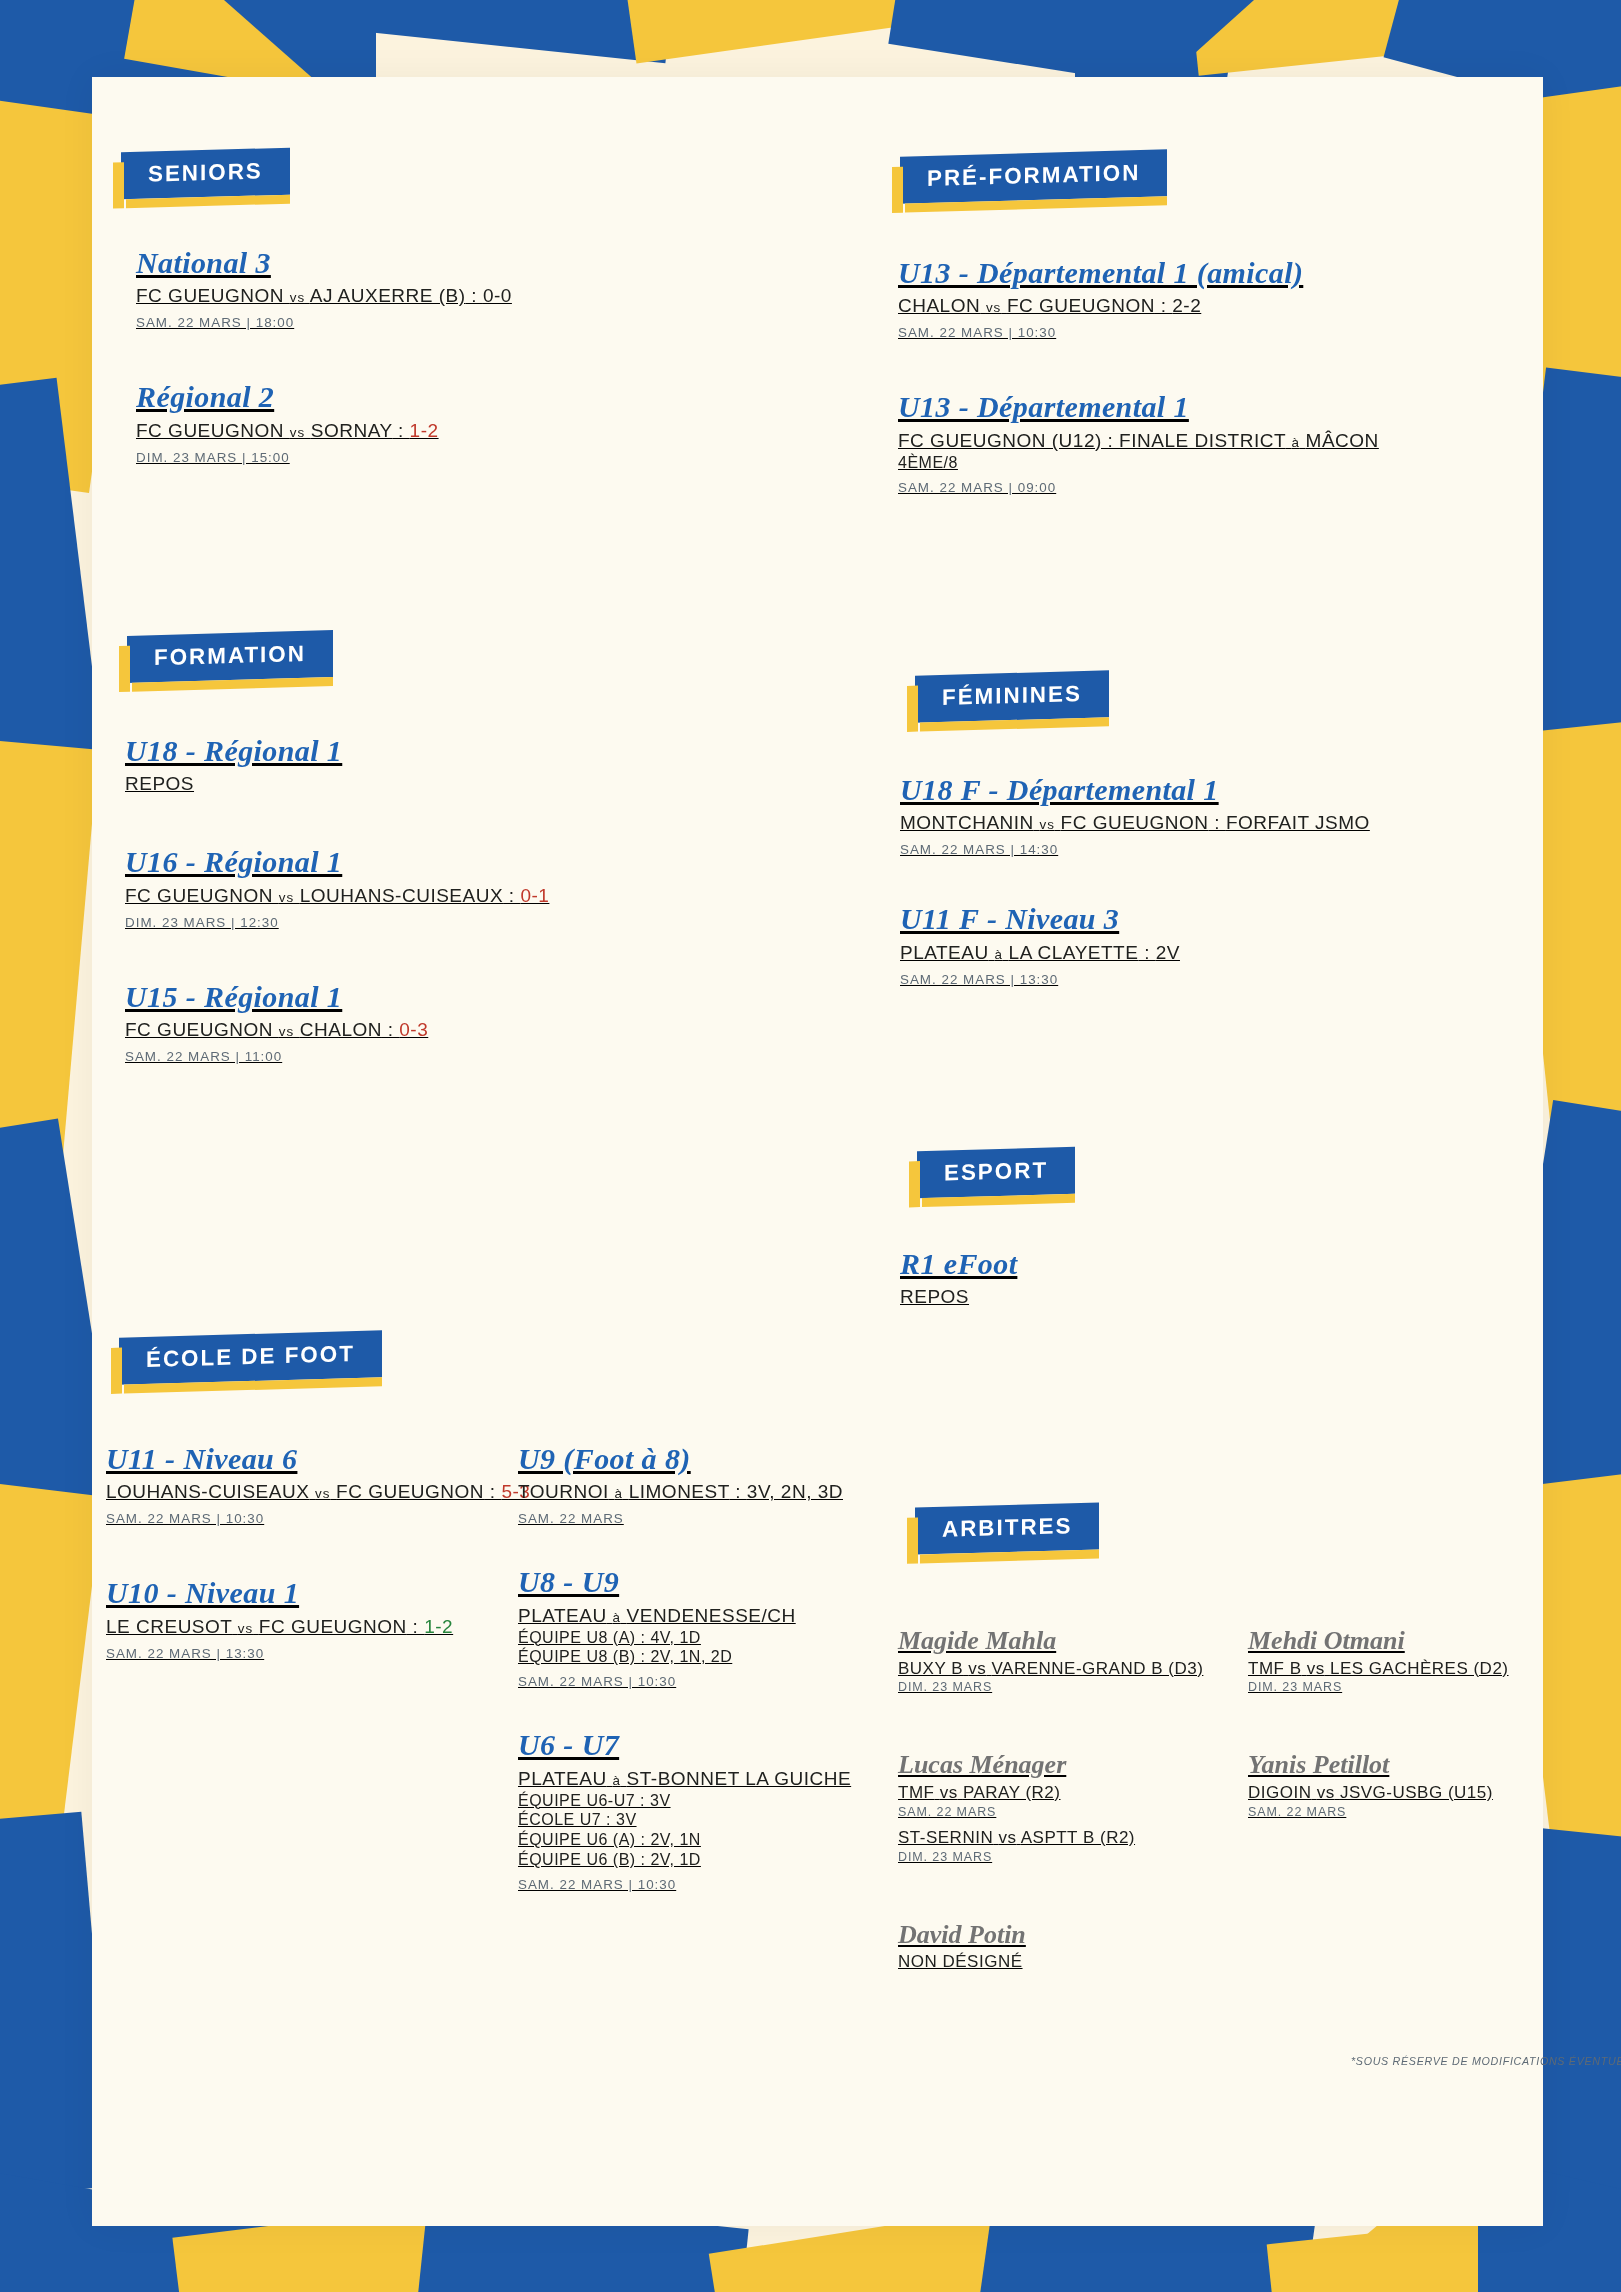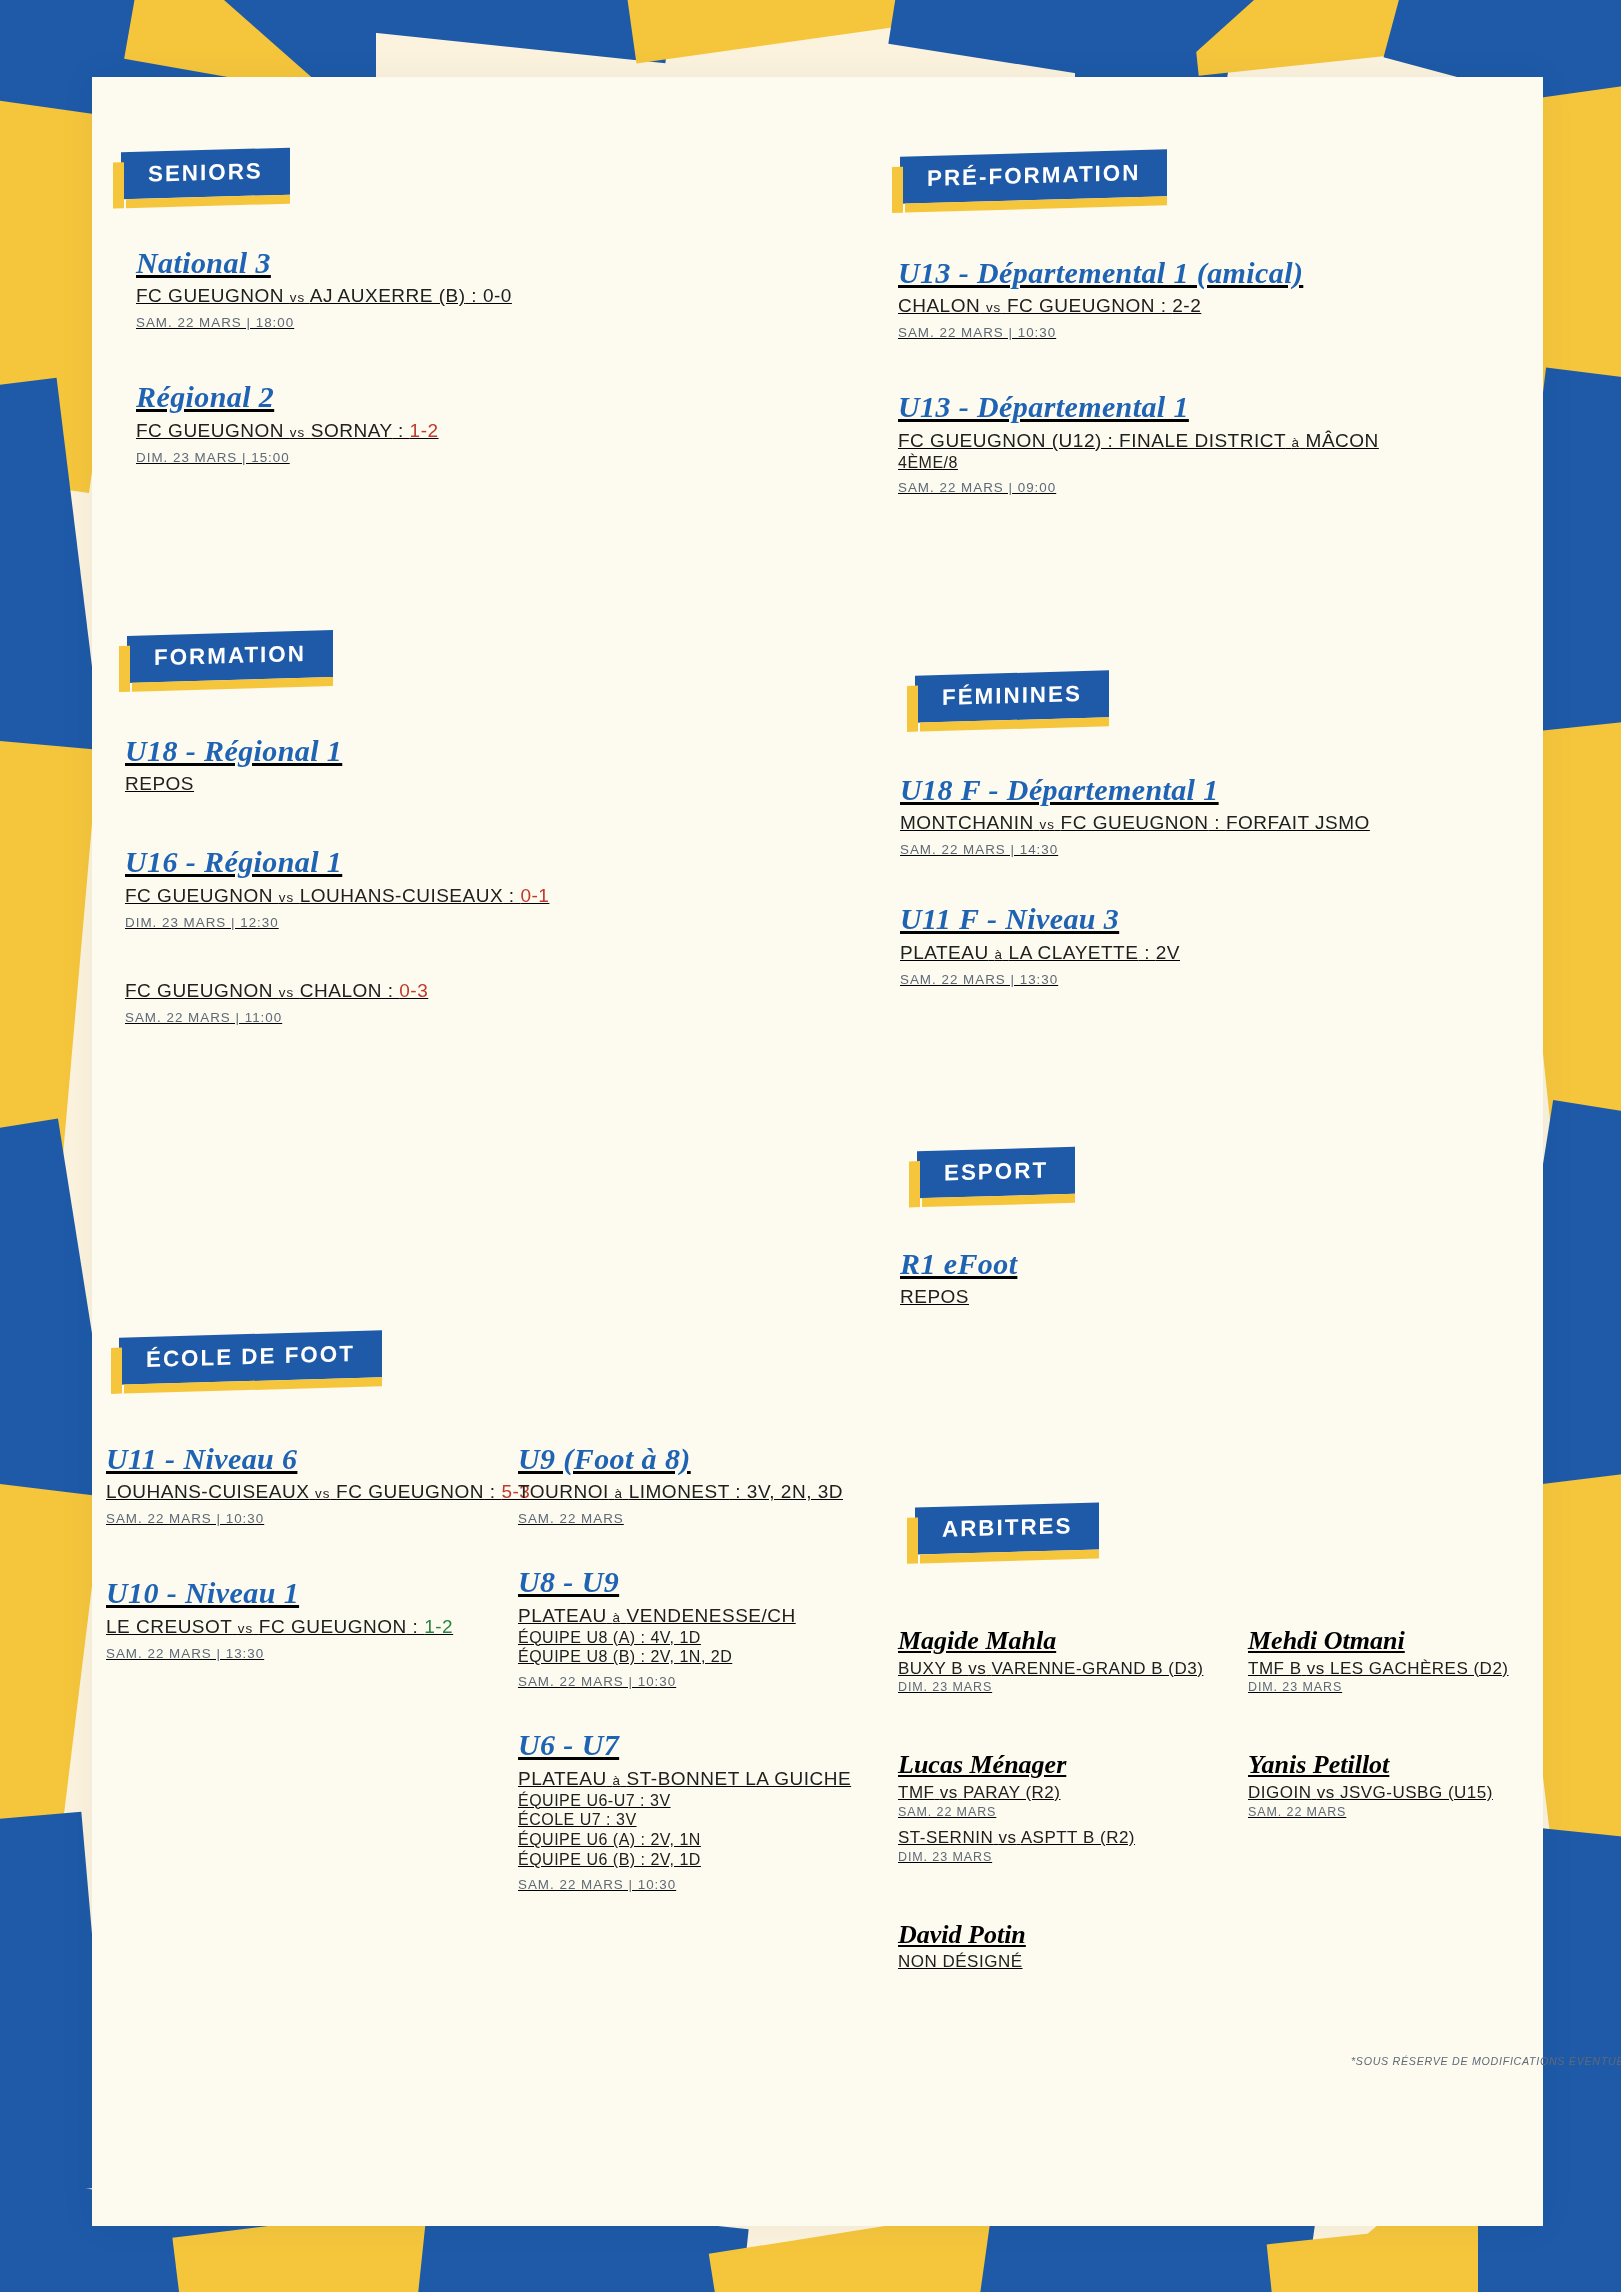--- a/index.html
+++ b/index.html
@@ -123,21 +123,21 @@
   .date {
     color: #5e6a75;
     font-family: "Liberation Sans", sans-serif;
     font-size: 13.4px;
     letter-spacing: 1px;
     margin-top: 8px;
     white-space: nowrap;
   }
   .sub { color:#20211f; font-size: 16px; letter-spacing:0.5px; margin-top:1.8px; white-space: nowrap;}
   .ref-name {
-    color: #000000;
+    color: #737373;
     font-family: "Liberation Serif", serif;
     font-style: italic;
     font-weight: bold;
     font-size: 26px;
     margin-bottom: 2.7px;
     white-space: nowrap;
   }
   .ref-line { color:#20211f; font-size: 17px; letter-spacing: 0.5px; white-space: nowrap; }
   .ref-date { color:#5e6a75; font-size: 12.5px; letter-spacing: 0.9px; margin-top: 1.8px; white-space: nowrap; }
   .footnote {
@@ -210,20 +210,21 @@
         <div style="margin-bottom: 50px;">
           <div class="cat-title">U18 - Régional 1</div>
           <div class="line"><span>REPOS</span></div>
         </div>
         <div style="margin-bottom: 50px;">
           <div class="cat-title">U16 - Régional 1</div>
           <div class="line"><span>FC GUEUGNON</span> <span class="vs">vs</span> <span>LOUHANS-CUISEAUX</span><span> : </span><span class="score-red">0-1</span></div>
           <div class="date">DIM. 23 MARS  |  12:30</div>
         </div>
         <div style="margin-bottom: 50px;">
+          <div class="cat-title">U15 - Régional 1</div>
           <div class="line"><span>FC GUEUGNON</span> <span class="vs">vs</span> <span>CHALON</span><span> : </span><span class="score-red">0-3</span></div>
           <div class="date">SAM. 22 MARS  |  11:00</div>
         </div>
       </div>
 
     <div class="ribbon" style="left:119px; top:1334px;">
       <span class="rb-label">ÉCOLE DE FOOT</span>
     </div>
     <div class="block" id="ecole1-block" style="left:106px; top:1442px; width:430px;">
         <div style="margin-bottom: 50px;">

